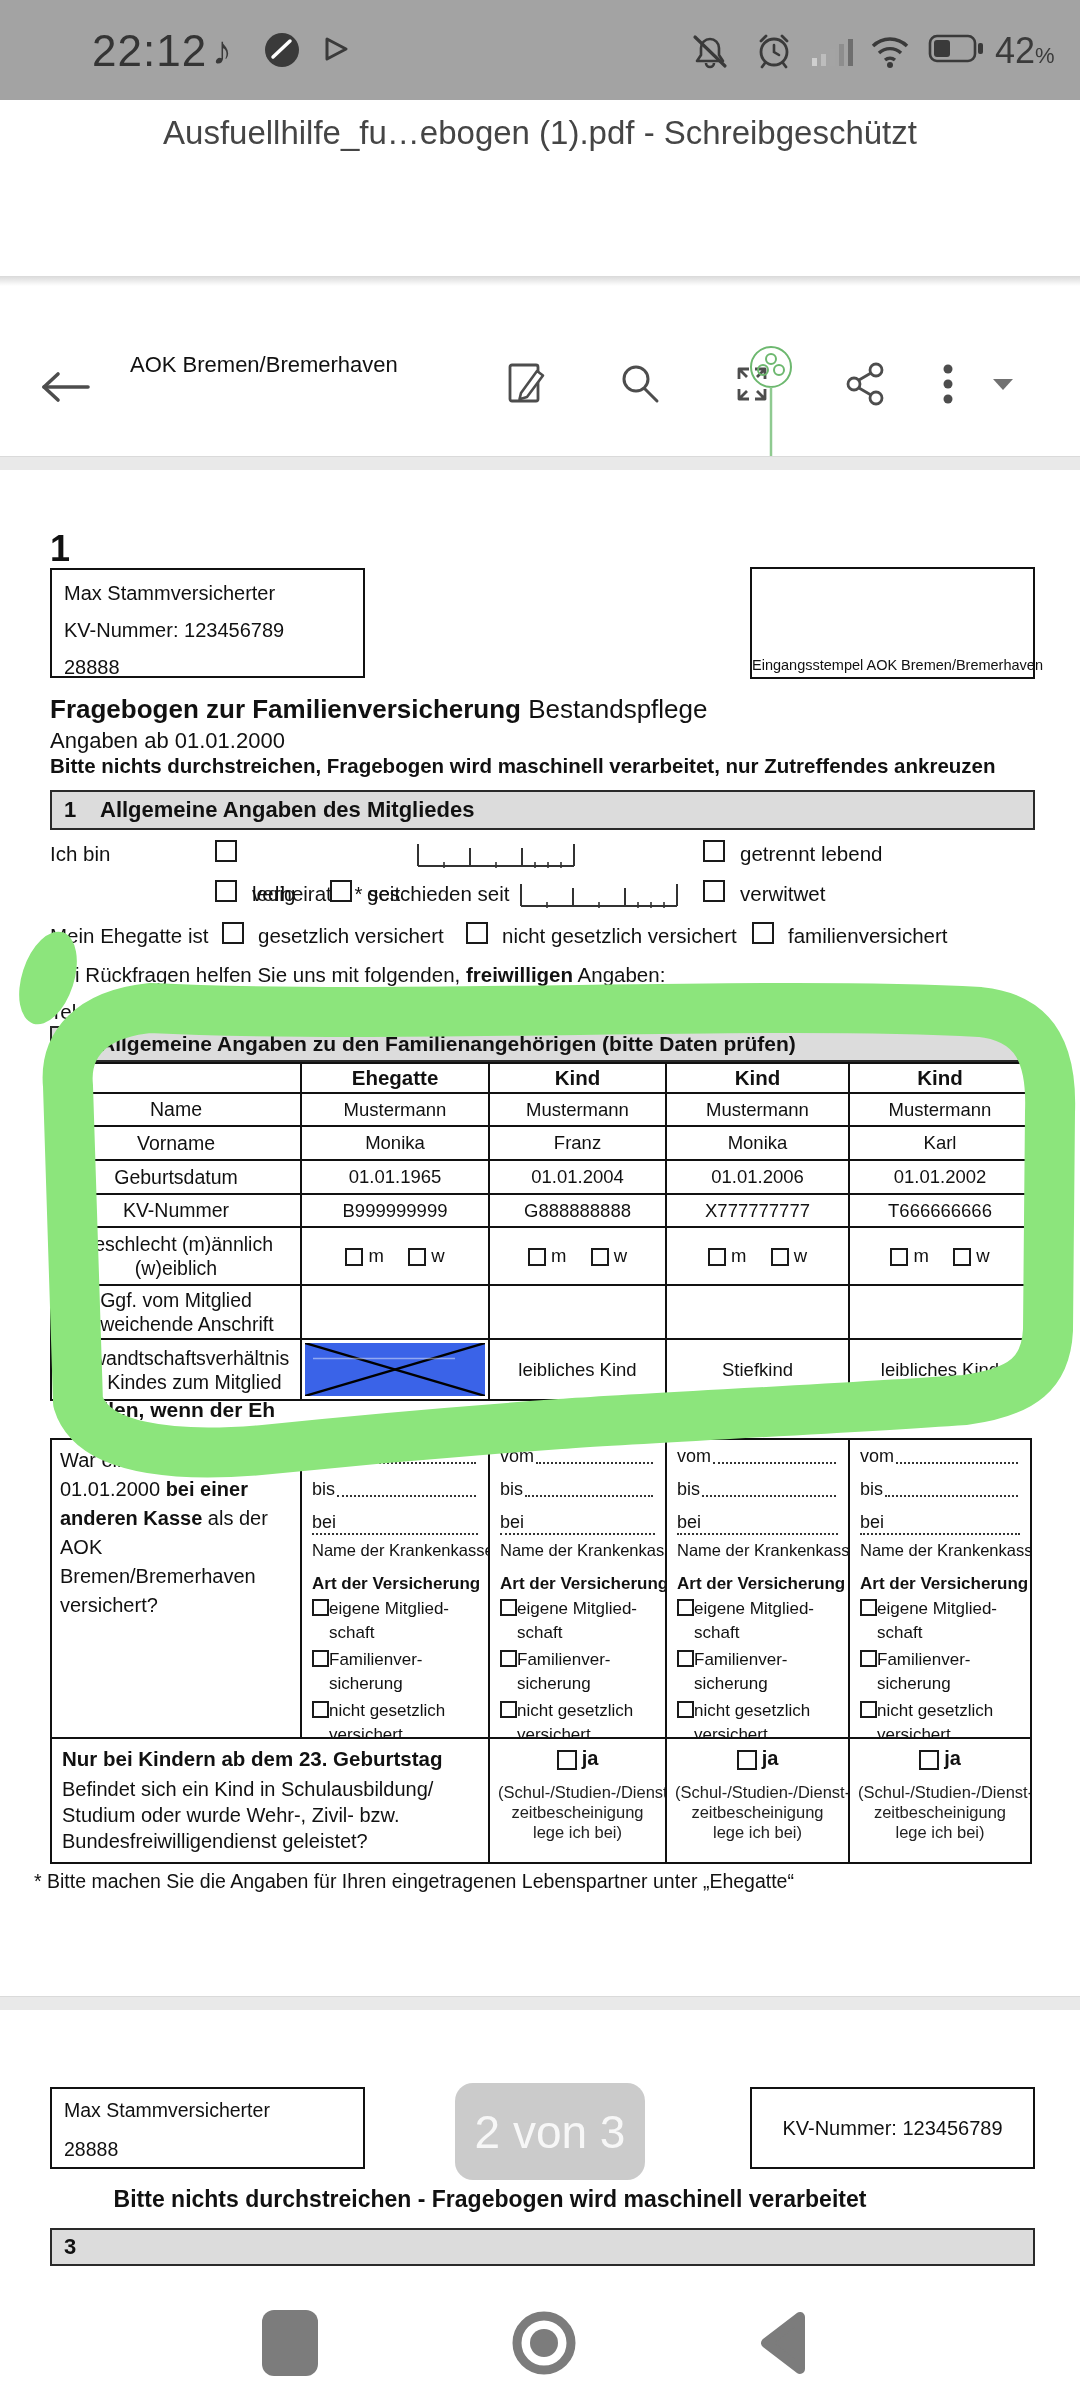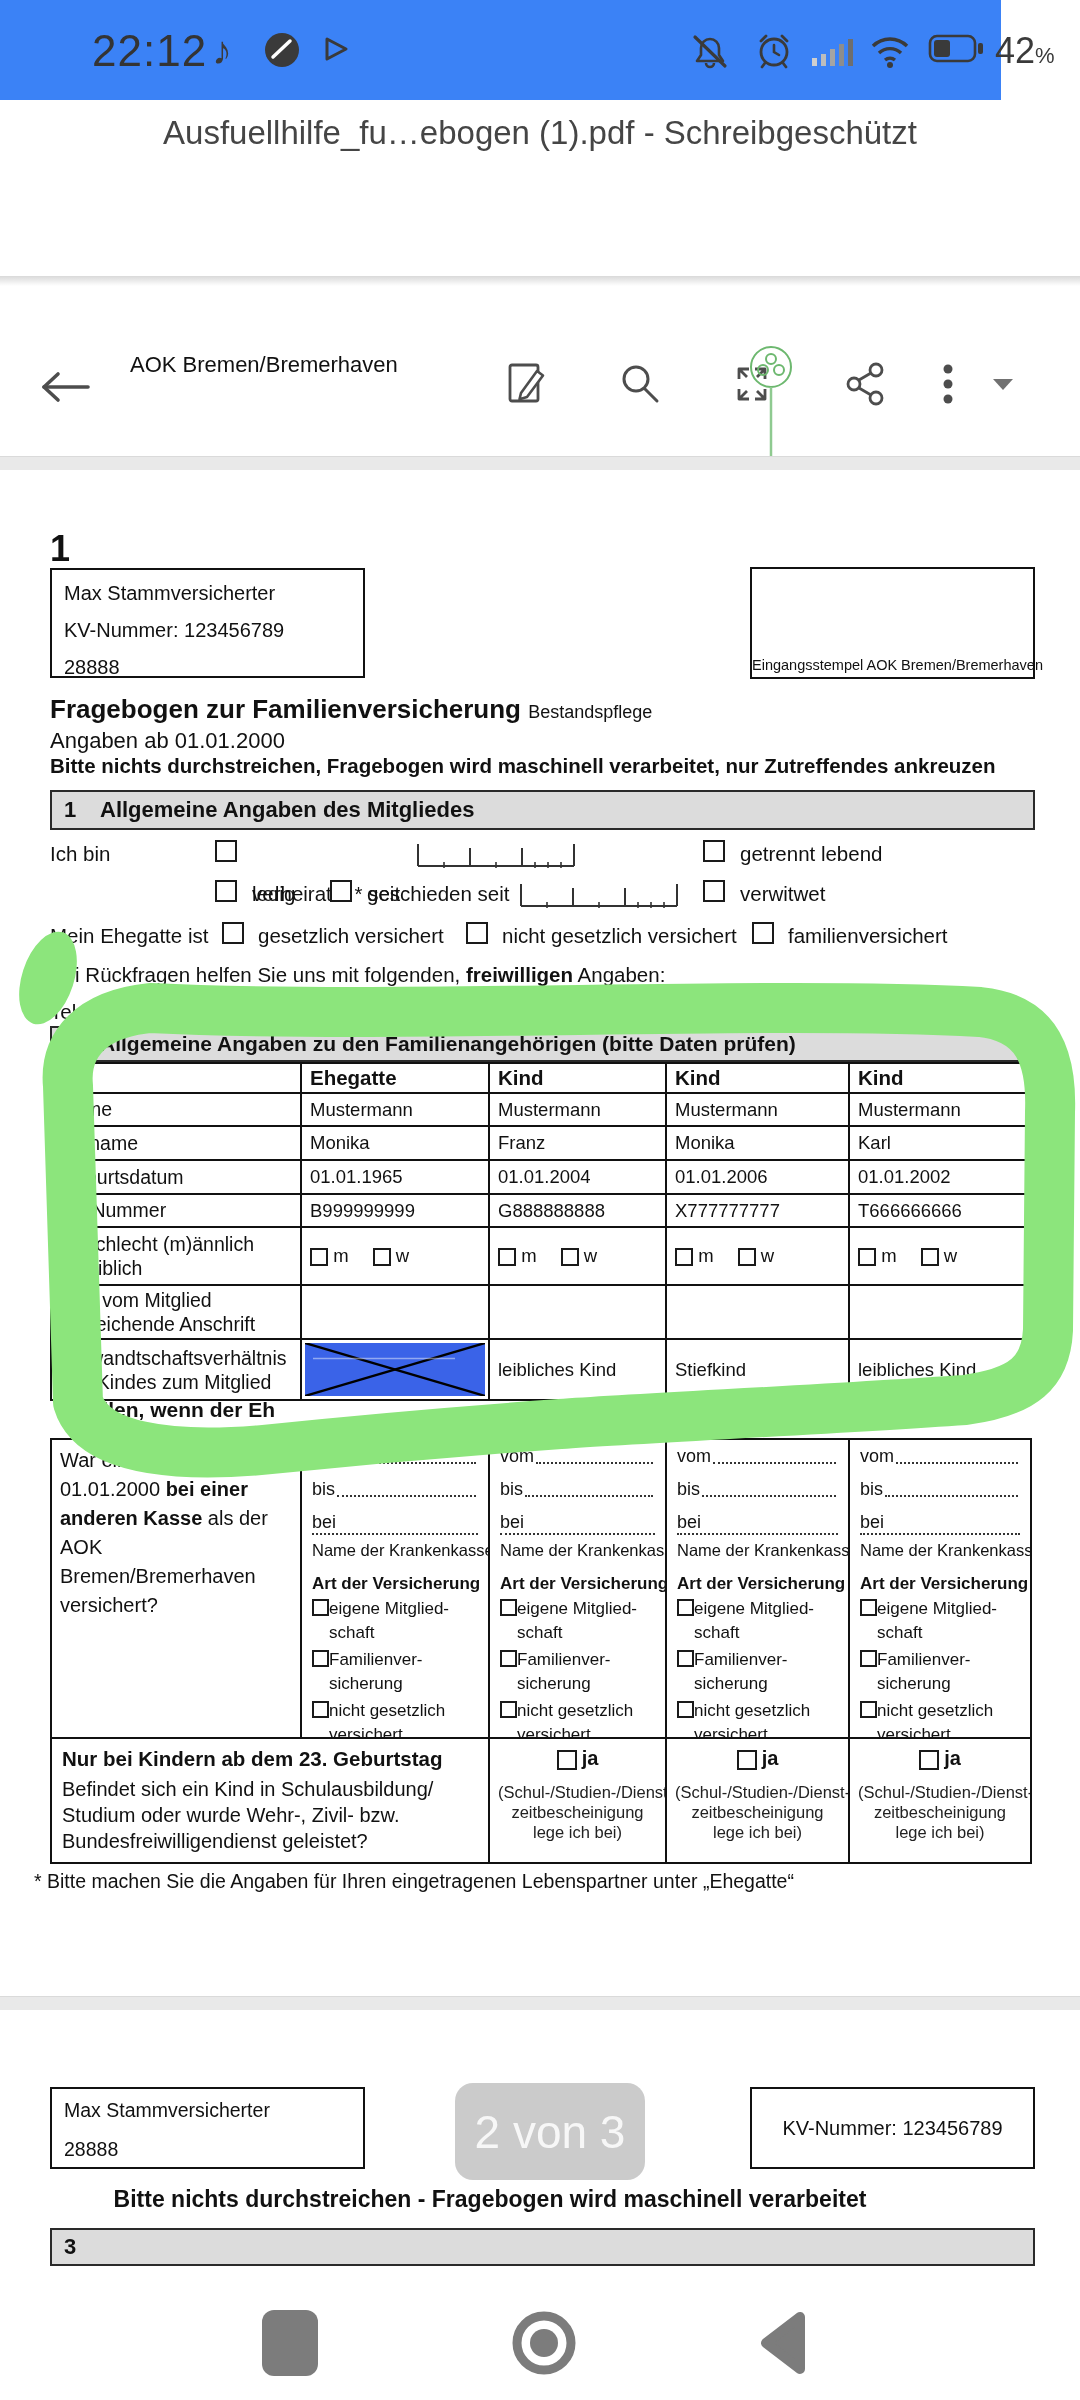--- a/index.html
+++ b/index.html
@@ -1,21 +1,21 @@
 <!DOCTYPE html>
 <html><head>
 <meta charset="utf-8">
 <style>
   html,body{margin:0;padding:0;}
   body{width:1080px;height:2400px;position:relative;background:#fff;
        font-family:"Liberation Sans",sans-serif;color:#111;overflow:hidden;}
   .abs{position:absolute;}
   .b{font-weight:bold;}
   
-  #statusbar{top:0;left:0;width:1001px;height:100px;background:#3b82f6;}
+  #statusbar{top:0;left:0;width:1080px;height:100px;background:#a3a3a3;}
   .sb-time{left:92px;top:26px;font-size:44px;color:#343434;letter-spacing:1px;}
   .sb-note{left:212px;top:28px;font-size:40px;color:#3a3a3a;}
   .sb-ico{top:30px;}
   .sb-pct{left:995px;top:30px;font-size:36px;color:#3a3a3a;}
   .sb-pct .pc{font-size:22px;}
   
   #titlebar{top:102px;left:0;width:1080px;height:62px;display:flex;align-items:center;justify-content:center;}
   #doc-title{font-size:33px;color:#454545;}
   #toolbar{top:164px;left:0;width:1080px;height:112px;background:#fff;}
   #toolbar-shadow{top:276px;left:0;width:1080px;height:10px;
@@ -156,21 +156,21 @@
   <div class="ftxt" style="font-size:20px;">Max Stammversicherter</div>
   <div class="ftxt" style="font-size:20px;margin-top:14px;">KV-Nummer: 123456789</div>
   <div class="ftxt" style="font-size:20px;margin-top:14px;">28888</div>
 </div>
 <div class="abs fbox" style="left:750px;top:567px;width:285px;height:112px;">
   <div class="abs" style="left:0;right:4px;bottom:4px;font-size:14.5px;text-align:right;white-space:nowrap;">Eingangsstempel AOK Bremen/Bremerhaven</div>
 </div>
 
 <div class="abs" style="left:50px;top:694px;font-size:26px;">
   <span class="b">Fragebogen zur Familienversicherung</span>
-  <span style="font-size:18px;">Bestandspflege</span>
+  <span style="font-size:26px;">Bestandspflege</span>
 </div>
 <div class="abs" style="left:50px;top:728px;font-size:22px;">Angaben ab 01.01.2000</div>
 <div class="abs b" style="left:50px;top:754px;font-size:20.5px;">Bitte nichts durchstreichen, Fragebogen wird maschinell verarbeitet, nur Zutreffendes ankreuzen</div>
 
 <div class="abs secbar" style="top:790px;height:40px;">
   <span class="secnum">1</span>
   <span>Allgemeine Angaben des Mitgliedes</span>
 </div>
 
 <span class="abs ftxt" style="left:50px;top:842px;">Ich bin</span>
@@ -205,21 +205,21 @@
 <div class="abs ftxt" style="left:50px;top:963px;">
   <span>Bei Rückfragen helfen Sie uns mit folgenden, </span><span class="b">freiwilligen</span><span> Angaben:</span>
 </div>
 <div class="abs ftxt" style="left:50px;top:1000px;">Telefonnu</div>
 
 <div class="abs secbar" style="top:1026px;height:36px;font-size:21px;">
   <span class="secnum">2</span>
   <span>Allgemeine Angaben zu den Familienangehörigen  (bitte Daten prüfen)</span>
 </div>
 
-<table class="abs ftable" style="left:50px;top:1062px;width:980px;">
+<table class="abs ftable" style="left:50px;top:1062px;width:980px;text-align:center;">
   <colgroup>
       <col style="width:250px">
       <col style="width:188px">
       <col style="width:177px">
       <col style="width:183px">
       <col style="width:182px">
     </colgroup>
   <tbody>
       <tr style="height:30px">
     <td></td>

